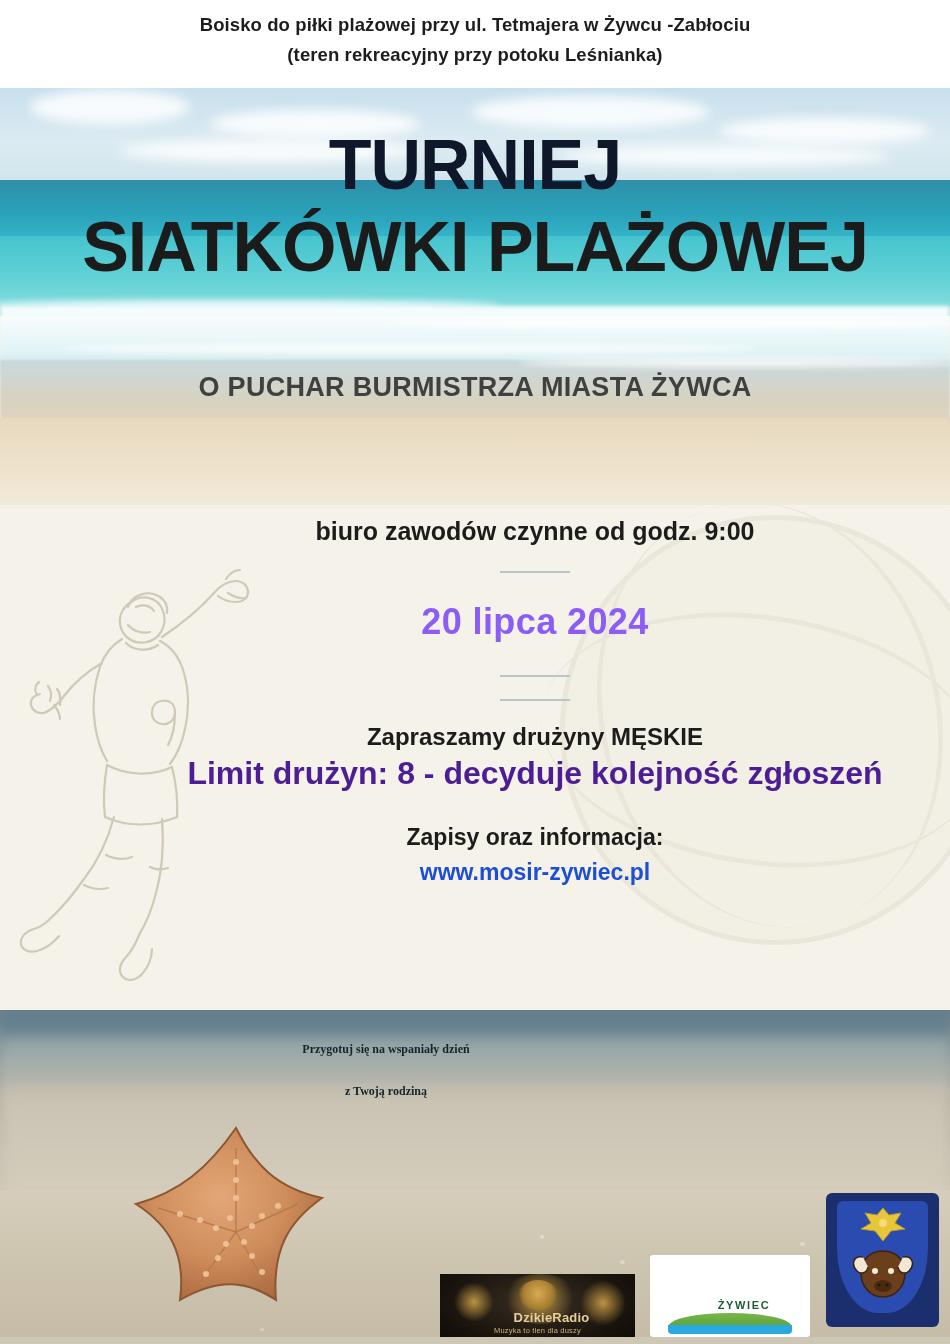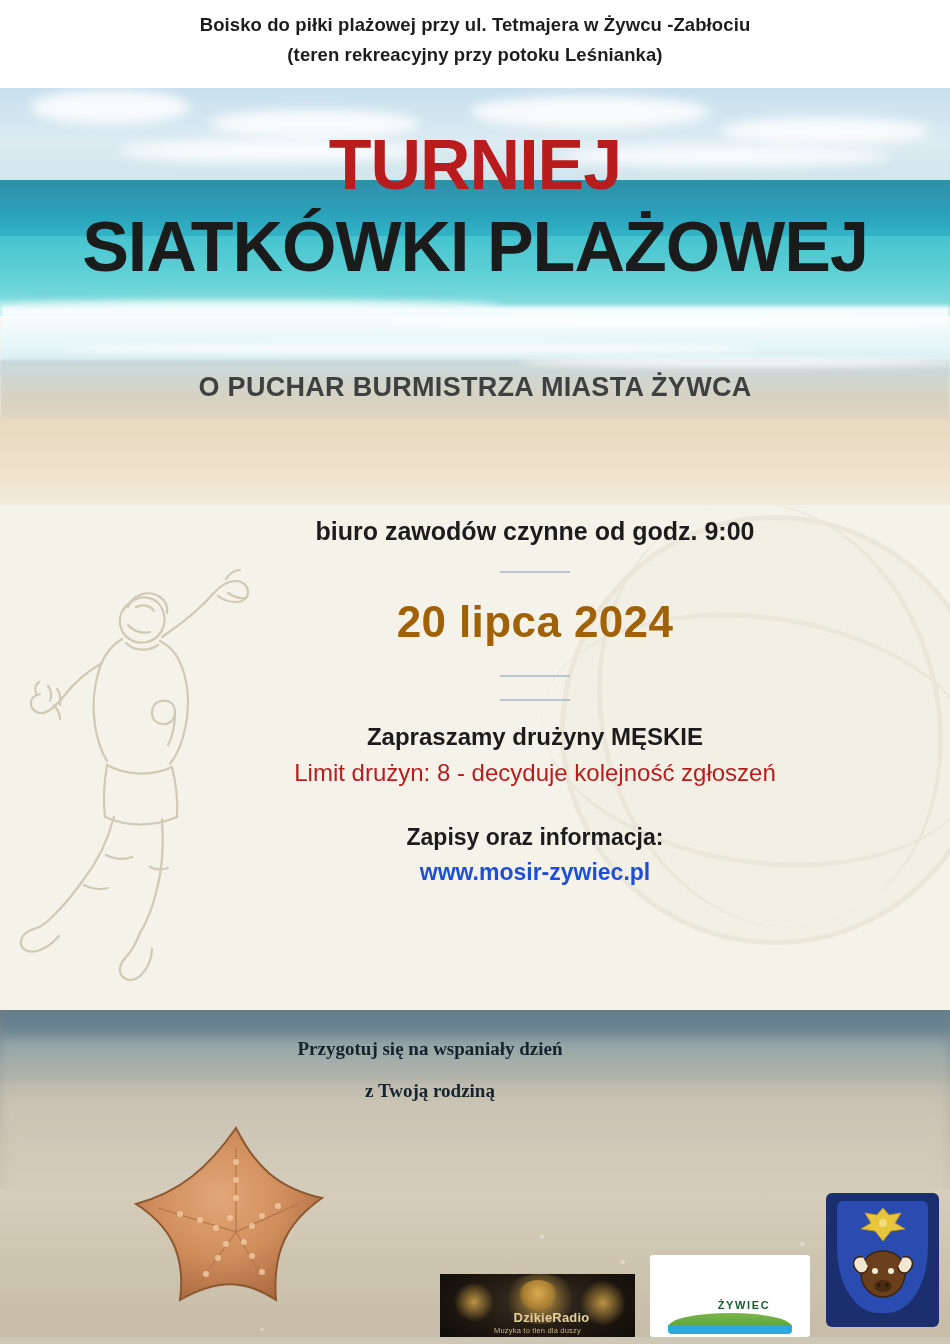--- a/index.html
+++ b/index.html
@@ -99,21 +99,21 @@
   .title-wrap {
     position: absolute;
     left: 0; top: 125px;
     width: 950px;
     text-align: center;
   }
   .title-1 {
     font-size: 70px;
     font-weight: bold;
     letter-spacing: -1px;
-    color: #b91c1c;
+    color: #0f172a;
     line-height: 80px;
   }
   .title-2 {
     font-size: 70px;
     font-weight: bold;
     letter-spacing: -1px;
     color: #1b1b1b;
     line-height: 84px;
   }
   .subtitle {
@@ -194,43 +194,43 @@
     color: #1c1c1c;
     line-height: 36px;
   }
   .divider {
     width: 70px;
     height: 2px;
     background: #b9c4cc;
     margin: 22px auto 18px auto;
   }
   .date-line {
-    font-size: 44px;
-    font-weight: bold;
-    color: #a16207;
+    font-size: 36px;
+    font-weight: bold;
+    color: #8b5cf6;
     letter-spacing: 0.4px;
     line-height: 62px;
   }
   .fee-line {
     font-size: 26px;
     font-weight: bold;
     color: #1c1c1c;
     line-height: 34px;
   }
   .teams-line {
     font-size: 24px;
     font-weight: bold;
     color: #1c1c1c;
     line-height: 36px;
     margin-top: 26px;
   }
   .limit-line {
-    font-size: 24px;
-    font-weight: normal;
-    color: #b91c1c;
+    font-size: 32px;
+    font-weight: bold;
+    color: #4c1d95;
     line-height: 36px;
   }
   .signup-line {
     font-size: 23px;
     font-weight: bold;
     color: #1c1c1c;
     line-height: 36px;
     margin-top: 28px;
   }
   .www-line {
@@ -282,23 +282,22 @@
   }
 
   .tagline {
     position: absolute;
     left: 0; top: 1028px;
     width: 772px;
     text-align: center;
     color: #15242c;
     font-family: "Liberation Serif", serif;
     font-weight: bold;
-    font-size: 19px;
+    font-size: 12px;
     line-height: 42px;
-    padding-left: 44px;
   }
 
   
   .logo-dzikie {
     position: absolute;
     left: 440px;
     top: 1274px;
     width: 195px;
     height: 70px;
     background: radial-gradient(ellipse at 50% 40%, #3a2f22 0%, #17120c 70%, #0d0a06 100%);

